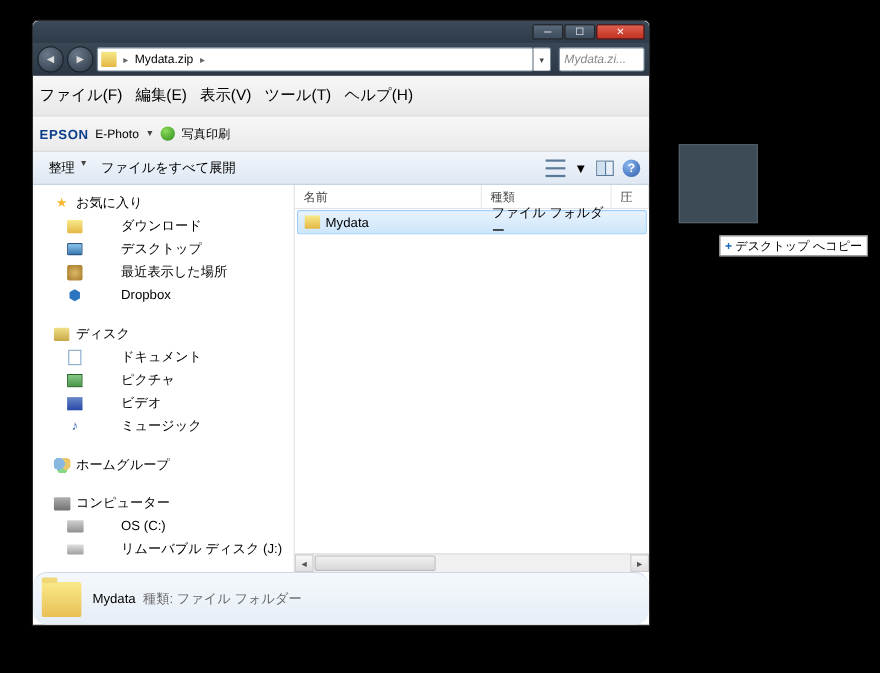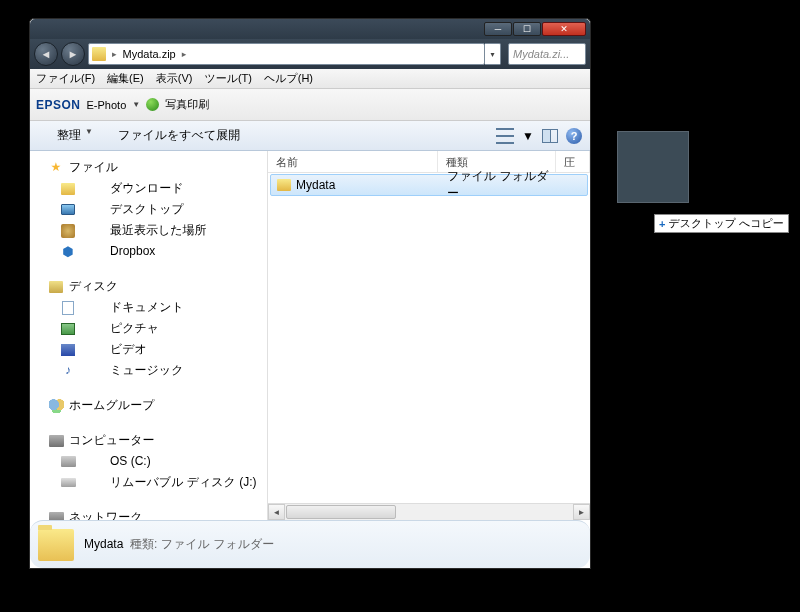--- a/index.html
+++ b/index.html
@@ -16,32 +16,32 @@
 
 .navbar { height: 30px; background: linear-gradient(#3a4856,#2b3744); display: flex; align-items: center; padding: 0 4px; gap: 3px; }
 .navbtn { width: 24px; height: 24px; border-radius: 50%; background: radial-gradient(circle at 35% 30%, #6a7a8a, #2a3644); border: 1px solid #1a222a; display:flex;align-items:center;justify-content:center;color:#ddd;font-size:11px; }
 .addressbar { flex: 1; height: 22px; background: #fff; border: 1px solid #7a8a9a; border-radius: 2px; display: flex; align-items: center; padding: 0 3px; font-size: 11px; gap: 4px; }
 .addressbar .ficon { width: 14px; height: 14px; background: linear-gradient(#f8e98a,#e3b744); border-radius: 1px; }
 .addressbar .arrow { color: #666; font-size: 9px; padding: 0 2px; }
 .addr-drop { width:16px; height:22px; background:#fff; border:1px solid #7a8a9a; border-left:none; display:flex;align-items:center;justify-content:center; font-size:8px; color:#444; border-radius:0 2px 2px 0; margin-left:-3px;}
 .searchbox { width: 78px; height: 22px; background: #fff; border: 1px solid #7a8a9a; border-radius: 2px; display: flex; align-items: center; padding: 0 4px; font-size: 11px; color: #888; font-style: italic; margin-left:4px; }
 
 
-.menubar { height: 20px; background: linear-gradient(#f7f7f7,#e8e8e8); border-bottom: 1px solid #ccc; display: flex; align-items: center; padding: 0 6px; font-size: 11px; gap: 12px; }
+.menubar { height: 37px; background: linear-gradient(#f7f7f7,#e8e8e8); border-bottom: 1px solid #ccc; display: flex; align-items: center; padding: 0 6px; font-size: 14px; gap: 12px; }
 .menuitem { cursor: default; }
 
 
 .epsonbar { height: 32px; background: linear-gradient(#f7f7f7,#eaeaea); border-bottom: 1px solid #ccc; display: flex; align-items: center; padding: 0 6px; font-size: 11px; gap: 6px; }
 .epson-logo { color: #0a3d8a; font-weight: bold; font-size: 12px; letter-spacing: .5px; }
 .epsonbar .dd { font-size: 8px; color:#444; }
 .epson-icon { width:13px;height:13px;border-radius:50%;background:radial-gradient(circle at 35% 30%,#8ddc5a,#2a8a1a);display:inline-block;vertical-align:middle; }
 
 
 .cmdbar { height: 30px; background: linear-gradient(#f2f6fb,#dfe8f3); border-bottom: 1px solid #b8c8da; display: flex; align-items: center; padding: 0 8px; font-size: 12px; }
-.cmdbtn { display:flex;gap:4px; padding: 2px 6px; cursor:default;margin-left:13px; }
+.cmdbtn { display:flex;gap:4px; padding: 2px 6px; cursor:default; }
 .cmdbtn .dd { font-size: 8px; color:#444; }
 .cmd-right { margin-left:auto; display:flex; align-items:center; gap:8px; }
 .viewbtn { width:18px;height:16px;display:flex;flex-direction:column;justify-content:space-between; cursor:default;}
 .viewbtn .l { height:2px;background:#5a7a9a;}
 .paneicon { width:16px;height:14px;border:1px solid #5a7a9a;display:flex; }
 .paneicon div { flex:1; }
 .paneicon div:first-child { border-right:1px solid #5a7a9a; background:#cfe0f0; }
 .helpicon { width:16px;height:16px;border-radius:50%;background:radial-gradient(circle at 35% 30%,#8db8f0,#2a5aa8);color:#fff;display:flex;align-items:center;justify-content:center;font-size:11px;font-weight:bold; }
 
 
@@ -157,21 +157,21 @@
       <div class="helpicon">?</div>
     </div>
   </div>
 
   <div class="explorer-body">
     <div class="sidebar">
 
       <div class="sb-group">
         <div class="sb-item">
             <span class="ico ico-fav">★</span>
-            <span>ファイル</span>
+            <span>お気に入り</span>
           </div>
         <div class="sb-item indent">
             <span class="ico">
               <span class="ico-folder"></span>
             </span>
             <span>ダウンロード</span>
           </div>
         <div class="sb-item indent">
             <span class="ico">
               <span class="ico-desktop"></span>

